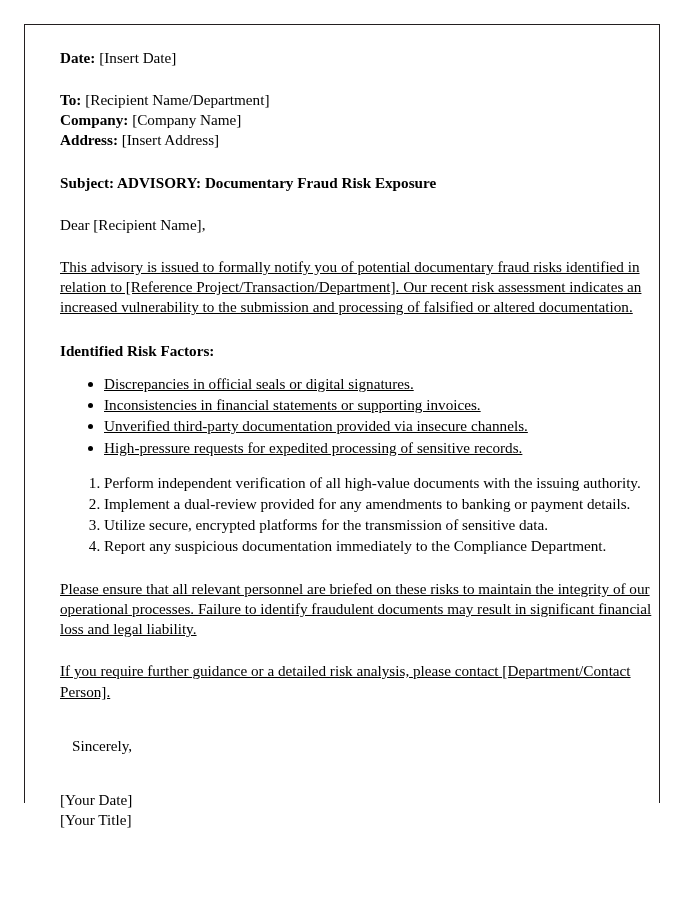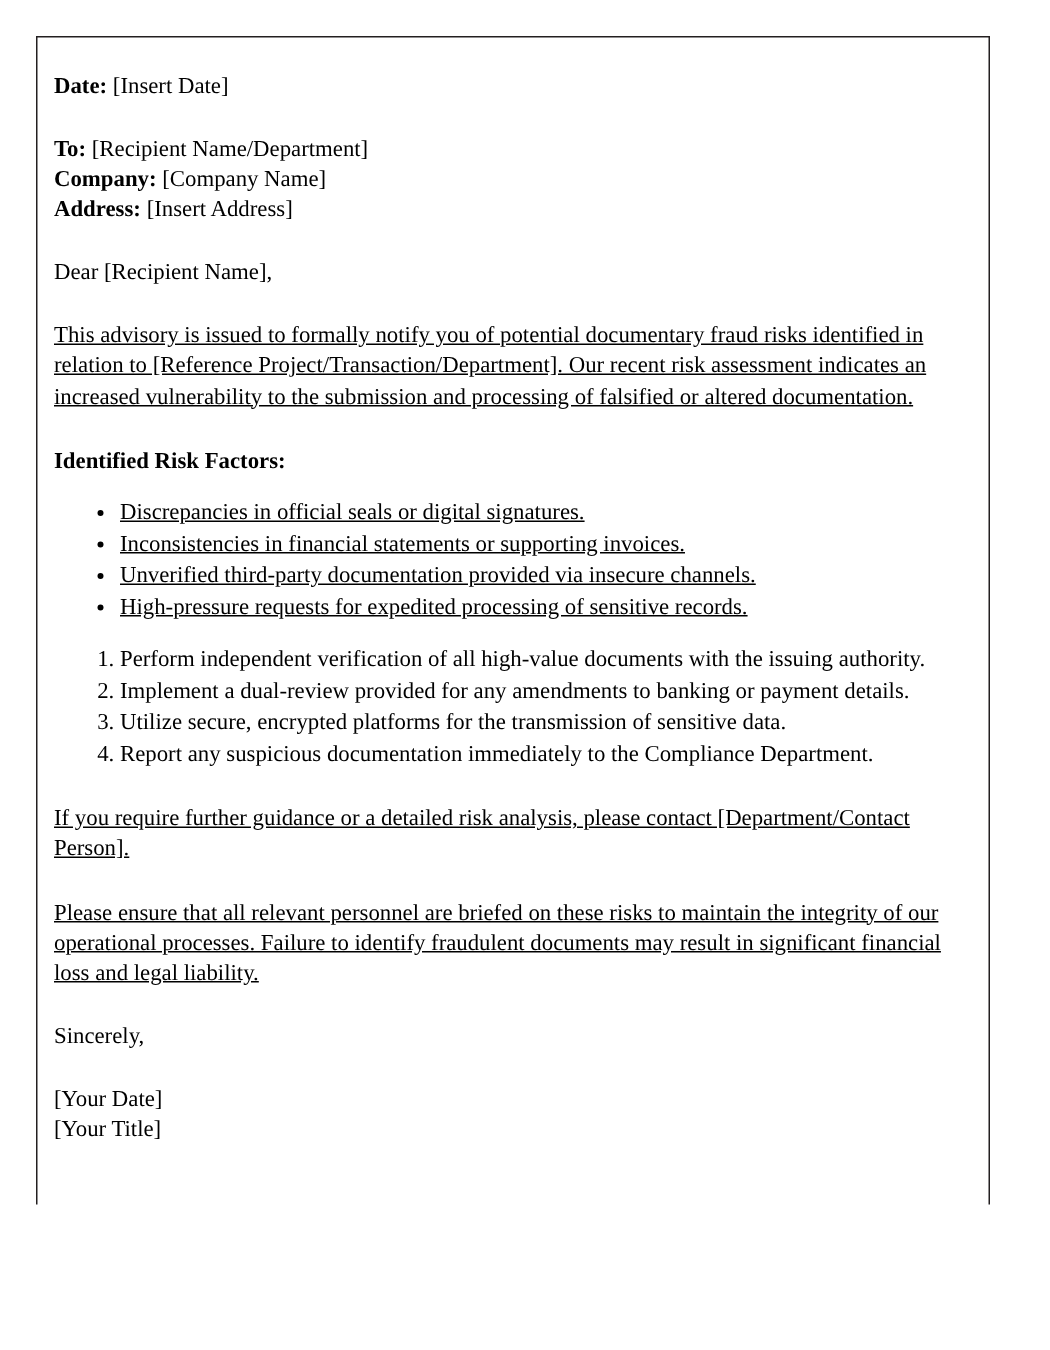--- a/index.html
+++ b/index.html
@@ -25,21 +25,21 @@
     height: 779px;         
     border-left: 1.5px solid #231f20;
     border-top: 1.5px solid #231f20;
     border-right: 1.5px solid #231f20;
     border-bottom: none;
     box-sizing: border-box;
   }
 
   .letter-body {
     position: absolute;
-    left: 36px;
+    left: 60px;
     top: 24px;
     width: 592px;
     font-size: 15.2px;
     line-height: 1.30;
   }
 
   .label {
     font-weight: bold;
   }
 
@@ -103,21 +103,21 @@
     padding-bottom: 0;
     list-style-type: decimal;
   }
   ol.action-list li {
     margin: 0;
     padding: 0 0 1px 0;
     line-height: 1.32;
   }
 
   .signoff {
-    margin: 0;
+    margin: 12px;
     padding-top: 22px;
   }
 
   .signature-block {
     margin: 0;
     padding-top: 22px;
   }
   .signature-block .sig-line {
     margin: 0;
     line-height: 1.33;
@@ -131,20 +131,21 @@
 <div class="letter-body">
 
   <p class="block-date"><span class="label">Date:</span> <span>[Insert Date]</span></p>
 
   <div class="block-address">
     <p class="addr-line"><span class="label">To:</span> <span>[Recipient Name/Department]</span></p>
     <p class="addr-line"><span class="label">Company:</span> <span>[Company Name]</span></p>
     <p class="addr-line"><span class="label">Address:</span> <span>[Insert Address]</span></p>
   </div>
 
+  <p class="subject-line">Subject: ADVISORY: Documentary Fraud Risk Exposure</p>
 
   <p class="salutation">Dear [Recipient Name],</p>
 
   <p class="para">This advisory is issued to formally notify you of potential documentary fraud risks identified in relation to [Reference Project/Transaction/Department]. Our recent risk assessment indicates an increased vulnerability to the submission and processing of falsified or altered documentation.</p>
 
   <p class="section-heading">Identified Risk Factors:</p>
 
   <ul class="risk-list">
     <li>Discrepancies in official seals or digital signatures.</li>
     <li>Inconsistencies in financial statements or supporting invoices.</li>
@@ -153,23 +154,23 @@
   </ul>
 
 
   <ol class="action-list">
     <li>Perform independent verification of all high-value documents with the issuing authority.</li>
     <li>Implement a dual-review provided for any amendments to banking or payment details.</li>
     <li>Utilize secure, encrypted platforms for the transmission of sensitive data.</li>
     <li>Report any suspicious documentation immediately to the Compliance Department.</li>
   </ol>
 
+  <p class="para">Please ensure that all relevant personnel are briefed on these risks to maintain the integrity of our operational processes. Failure to identify fraudulent documents may result in significant financial loss and legal liability.</p>
+
   <p class="para">If you require further guidance or a detailed risk analysis, please contact [Department/Contact Person].</p>
-
-  <p class="para">Please ensure that all relevant personnel are briefed on these risks to maintain the integrity of our operational processes. Failure to identify fraudulent documents may result in significant financial loss and legal liability.</p>
 
   <p class="signoff">Sincerely,</p>
 
   <div class="signature-block">
     <p class="sig-line">[Your Date]</p>
     <p class="sig-line">[Your Title]</p>
   </div>
 
 </div>
 

